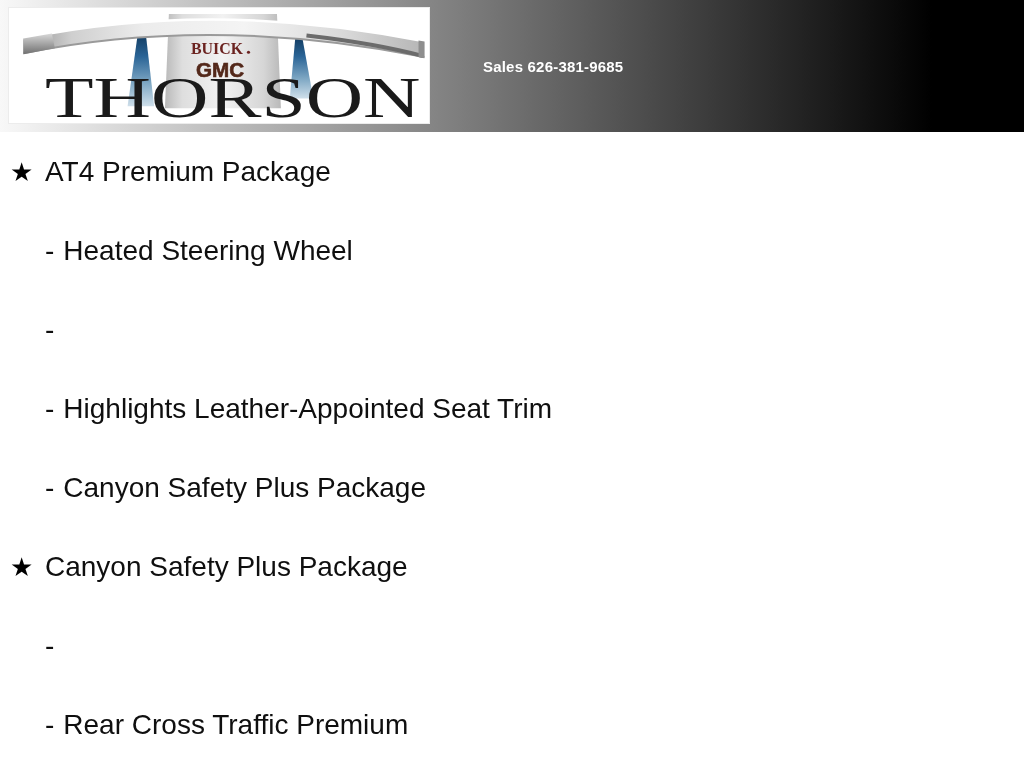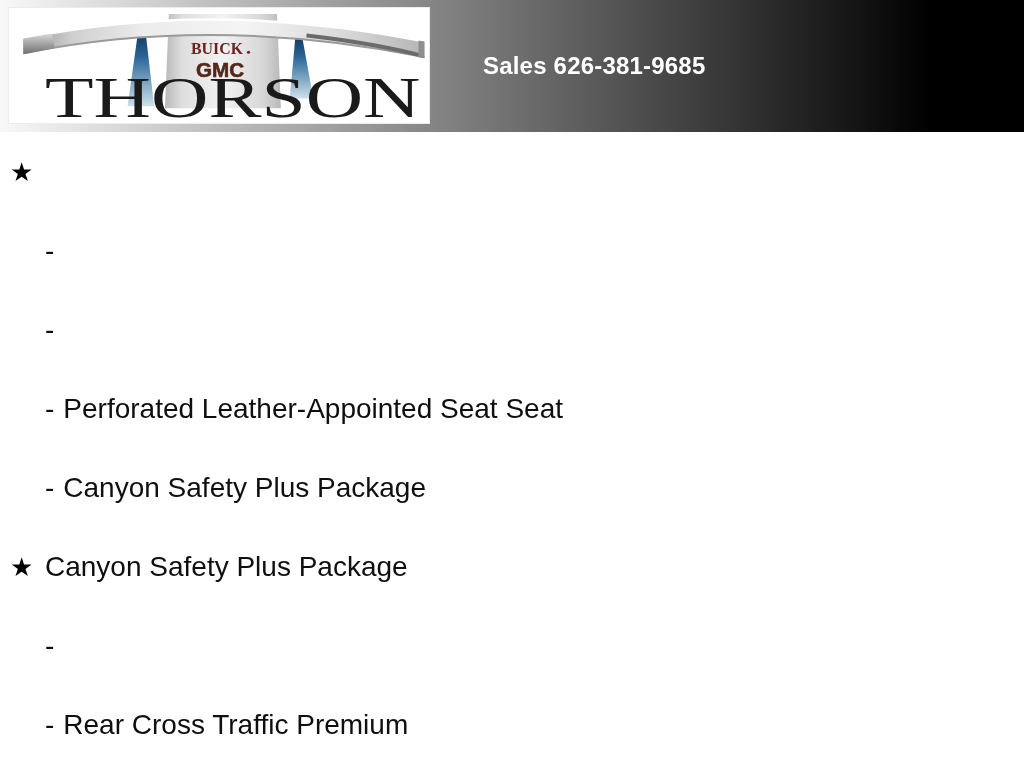--- a/index.html
+++ b/index.html
@@ -31,21 +31,21 @@
   }
   .logo-box svg { display: block; width: 100%; height: 100%; }
   .header-label {
     position: absolute;
     top: 0;
     height: 132px;
     display: flex;
     align-items: center;
     color: #ffffff;
     font-weight: bold;
-    font-size: 24px;
+    font-size: 15px;
     letter-spacing: 0.2px;
     white-space: nowrap;
   }
   .sales-phone { left: 483px; }
   .page-title  { left: 779px; }
 
   
   .highlights-list {
     width: 1024px;
     color: #0f0f0f;
@@ -120,33 +120,35 @@
       <text x="34" y="111" textLength="382" lengthAdjust="spacingAndGlyphs" font-family="Liberation Serif, DejaVu Serif, serif" font-size="57" fill="#1a1a1a">THORSON</text>
     </svg>
   </div>
 
   <div class="header-label sales-phone">Sales 626-381-9685</div>
 </div>
 
 <div class="highlights-list">
   <div class="row head-row">
     <span class="star">★</span>
+    <span class="label">AT4 Premium Package</span>
+  </div>
+
+  <div class="row sub-row">
+    <span class="dash">-</span>
+    <span class="label">Heated Steering Wheel</span>
   </div>
 
   <div class="row sub-row">
     <span class="dash">-</span>
   </div>
 
   <div class="row sub-row">
     <span class="dash">-</span>
-  </div>
-
-  <div class="row sub-row">
-    <span class="dash">-</span>
-    <span class="label">Perforated Leather-Appointed Seat Seat</span>
+    <span class="label">Highlights Leather-Appointed Seat Trim</span>
   </div>
 
   <div class="row sub-row">
     <span class="dash">-</span>
     <span class="label">Canyon Safety Plus Package</span>
   </div>
 
   <div class="row head-row">
     <span class="star">★</span>
     <span class="label">Canyon Safety Plus Package</span>

